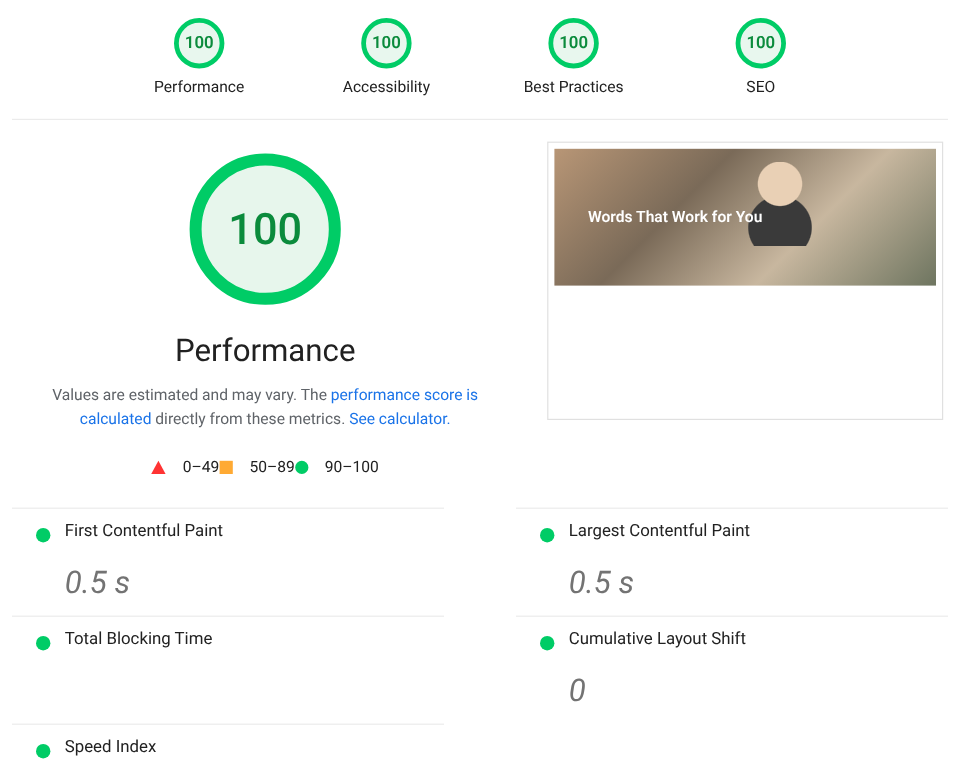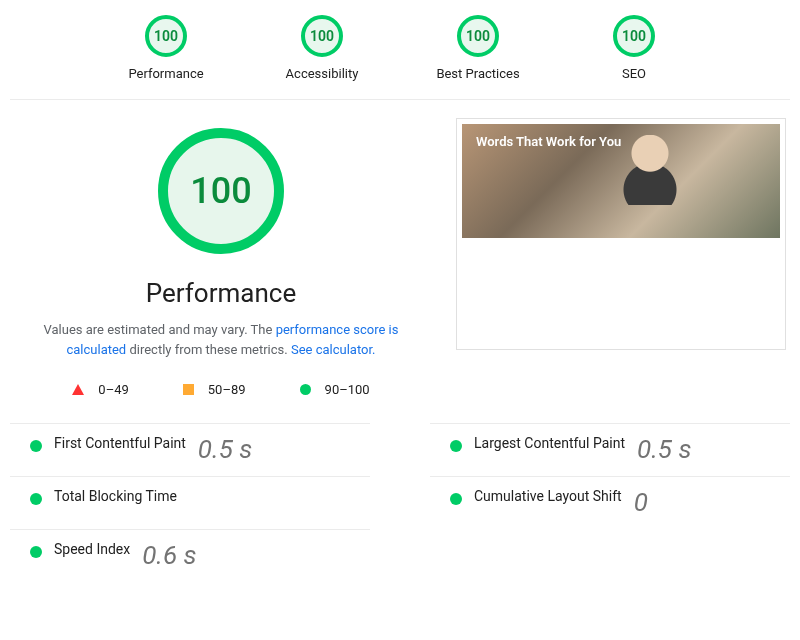--- a/index.html
+++ b/index.html
@@ -81,21 +81,21 @@
     font-size: 13px;
     color:#5f6368;
     text-align:center;
     line-height: 1.55;
     max-width: 430px;
   }
   .subtext a { color:#1a73e8; text-decoration:none; cursor:pointer; }
 
   
   .legend {
-    display:flex; gap: 54px;
+    display:flex; 
     justify-content:center;
     margin: 22px 0 26px;
   }
   .legend-item { display:flex; align-items:center; gap:14px; font-size:13px; color:#212121; }
   .tri {
     width:0;height:0;
     border-left:6px solid transparent;
     border-right:6px solid transparent;
     border-bottom:11px solid #f33;
   }
@@ -110,22 +110,22 @@
     height: 232px;
   }
   .thumb-inner {
     width:100%; height:100%;
     display:flex; flex-direction:column;
   }
   .thumb-hero {
     height: 52%;
     background: linear-gradient(135deg, #b89676 0%, #7a6a58 35%, #c8b79f 65%, #6e7560 100%);
     position:relative;
-    display:flex; align-items:flex-start;
-    padding: 10px 14px;
+    display:flex; align-items:center;
+    padding: 10px 28px;
     color:#fff;
   }
   .thumb-hero::before {
     
     content:"";
     position:absolute; right:30%; top:10%;
     width: 70px; height: 70px;
     background:
       radial-gradient(circle at 50% 26%, #e9d0b5 0 18px, transparent 19px),
       radial-gradient(circle at 50% 78%, #3a3a3a 0 26px, transparent 27px);
@@ -157,21 +157,21 @@
     border-top:1px solid #ebebeb;
     padding: 12px 4px 14px 20px;
     display:flex;
     gap: 12px;
     align-items:flex-start;
   }
   .metric .dot {
     width:12px; height:12px; border-radius:50%; background:#0c6;
     margin-top:4px; flex-shrink:0;
   }
-  .metric .m-body { display:flex; flex-direction:row; gap:12px; }
+  .metric .m-body { display:flex; flex-direction:column; gap:23px; }
   .metric .m-name { font-size:14px; color:#212121; line-height:1; }
   .metric .m-val  { font-size:26px; color:#737373; line-height:1;font-style:italic; }
 </style>
 </head>
 <body>
 
 <div class="wrapper">
 
   <div class="score-row">
     <div class="score-pill">

